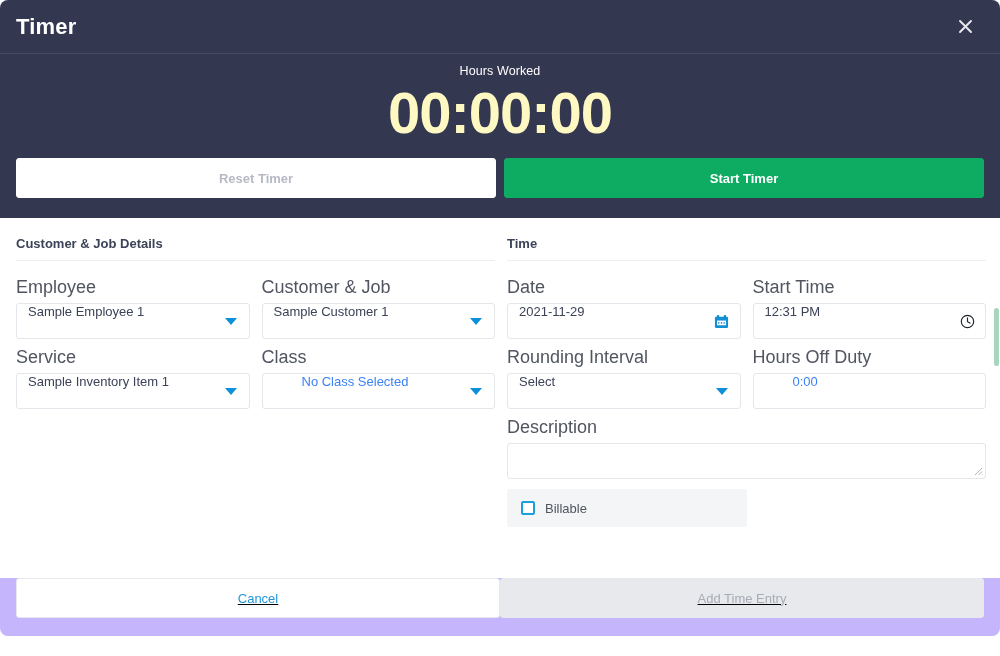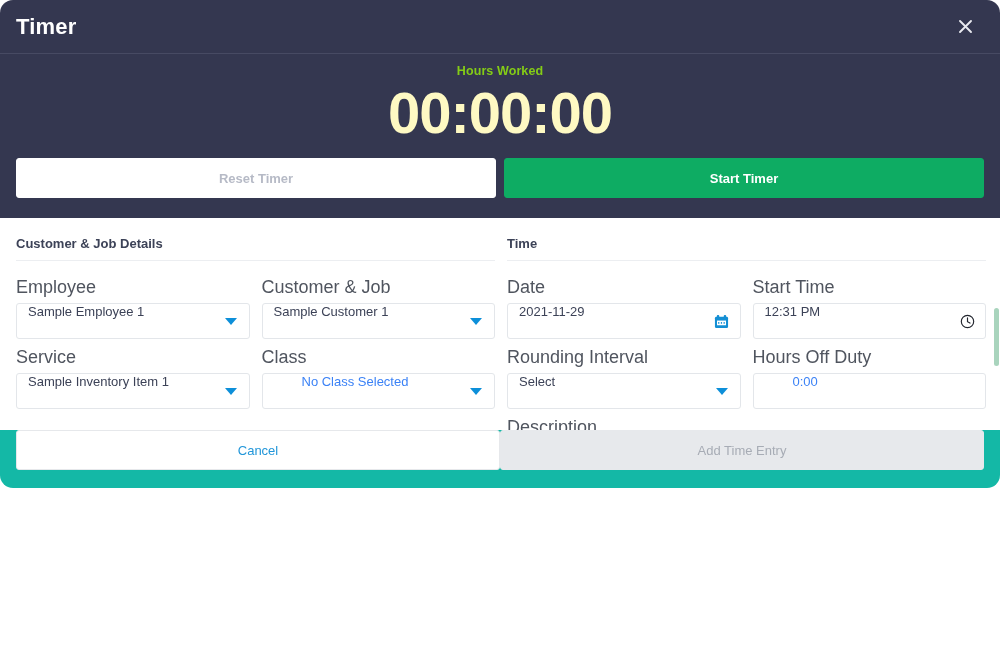--- a/index.html
+++ b/index.html
@@ -4,23 +4,23 @@
 <style>
   * { box-sizing: border-box; margin: 0; padding: 0; }
   html, body {
     width: 1000px; height: 656px;
     background: #ffffff;
     font-family: "Liberation Sans", sans-serif;
     overflow: hidden;
   }
   .modal {
     position: relative;
-    width: 1000px; height: 488px;
-    background: #ffffff;
-    border-radius: 13px;
+    width: 1000px; height: 636px;
+    background: #ffffff;
+    border-radius: 8px;
     overflow: hidden;
     display: flex;
     flex-direction: column;
   }
 
   
   .modal-header {
     height: 54px;
     background: #343750;
     border-bottom: 1px solid #474a63;
@@ -45,23 +45,23 @@
   .close-btn svg { display: block; }
 
   
   .timer-panel {
     background: #343750;
     padding: 8px 16px 20px 16px;
     flex: 0 0 auto;
   }
   .hours-label {
     text-align: center;
-    color: #84cc16;
+    color: #ffffff;
     font-size: 12.5px;
-    font-weight: bold;
+    font-weight: normal;
     letter-spacing: .1px;
     padding-top: 2px;
   }
   .timer-readout {
     text-align: center;
     color: #fef9c3;
     font-size: 58px;
     font-weight: bold;
     line-height: 1.0;
     letter-spacing: -1px;
@@ -200,21 +200,22 @@
     font-size: 13px;
     color: #50555f;
   }
 
   
   .modal-footer {
     flex: 0 0 auto;
     padding: 0 16px 18px 16px;
     display: flex;
     gap: 0;
-    background: #14b8a6;
+    background: #c4b5fd;
+    text-decoration: underline;
   }
   .footer-btn {
     flex: 1 1 0;
     height: 40px;
     border-radius: 3px;
     display: flex;
     align-items: center;
     justify-content: center;
     font-size: 13px;
     cursor: pointer;

